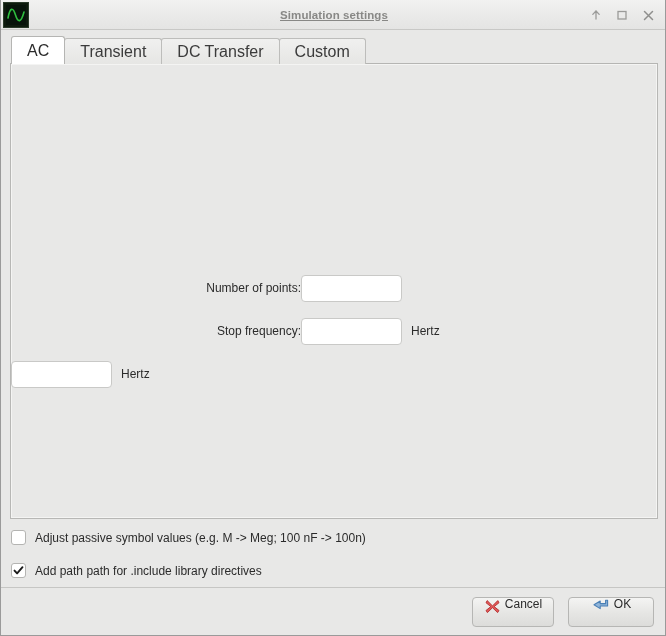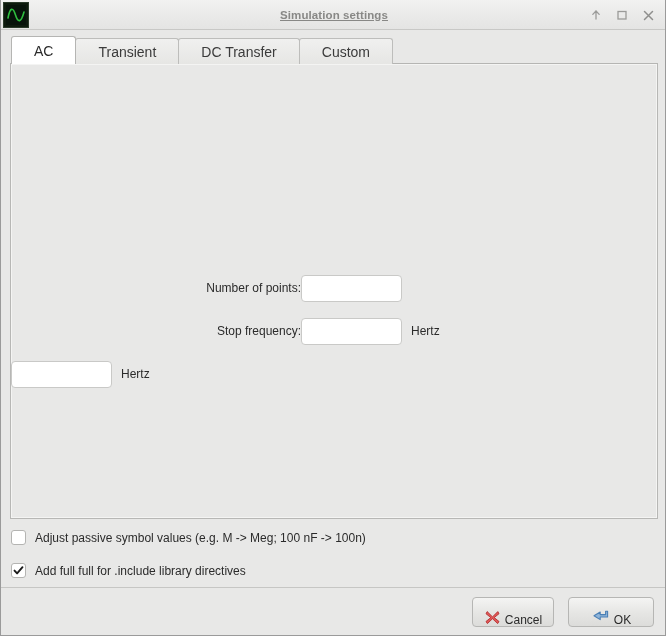--- a/index.html
+++ b/index.html
@@ -60,23 +60,23 @@
   #tabbar {
     position: absolute;
     left: 10px; top: 37px;
     height: 27px;
     display: flex;
     align-items: flex-end;
     z-index: 5;
   }
   .tab {
     height: 26px;
-    padding: 0 22px;
+    padding: 0 15px;
     display: flex; align-items: center;
-    font-size: 14px;
+    font-size: 16px;
     color: #3b3b3b;
     background: linear-gradient(to bottom, #f0f0ef 0%, #e6e6e4 100%);
     border: 1px solid #bdbdbb;
     border-bottom: none;
     border-radius: 3px 3px 0 0;
     margin-right: -1px;
     position: relative;
   }
   .tab.selected {
     background: #ffffff;
@@ -163,21 +163,21 @@
     border-top: 1px solid #c6c6c4;
     background: #e8e8e7;
   }
   .dlg-btn {
     position: absolute;
     top: 9px;
     height: 30px;
     background: linear-gradient(to bottom, #f4f4f3 0%, #e6e6e4 52%, #dcdcda 100%);
     border: 1px solid #b6b6b4;
     border-radius: 4px;
-    display: flex; align-items: flex-end; justify-content: center;
+    display: flex; align-items: flex-start; justify-content: center;
     font-size: 12px;
     color: #2b2b2b;
     gap: 4px;
     font-family: "Liberation Sans", sans-serif;
   }
   #btn-cancel { right: 111px; width: 82px; }
   #btn-ok     { right: 11px;  width: 86px; }
   .btn-label { line-height: 1; }
 </style>
 </head>
@@ -257,21 +257,21 @@
   </div>
   <span>Adjust passive symbol values (e.g. M -&gt; Meg; 100 nF -&gt; 100n)</span>
 </div>
 
 <div class="chk-row" id="chk-row-path">
   <div class="chk-box checked">
     <svg class="chk-mark" width="11" height="11" viewBox="0 0 11 11">
       <path d="M1.5 5.6 L4.1 8.4 L9.5 2.2" fill="none" stroke="#1b1b1b" stroke-width="1.9" stroke-linecap="round" stroke-linejoin="round"></path>
     </svg>
   </div>
-  <span>Add full full for .include library directives</span>
+  <span>Add path path for .include library directives</span>
 </div>
 
 <div id="buttonbar">
 
   <div class="dlg-btn" id="btn-cancel">
     <svg width="17" height="17" viewBox="0 0 17 17">
       <path d="M3.2 2.6 L8.5 7.9 L13.8 2.6 L15.0 4.7 L10.2 8.6 L15.0 12.5 L13.6 14.6 L8.5 9.7 L3.4 14.6 L2.0 12.5 L6.8 8.6 L2.0 4.7 Z" fill="#e05858" stroke="#b33030" stroke-width="0.9" stroke-linejoin="round"></path>
     </svg>
     <span class="btn-label">Cancel</span>
   </div>

